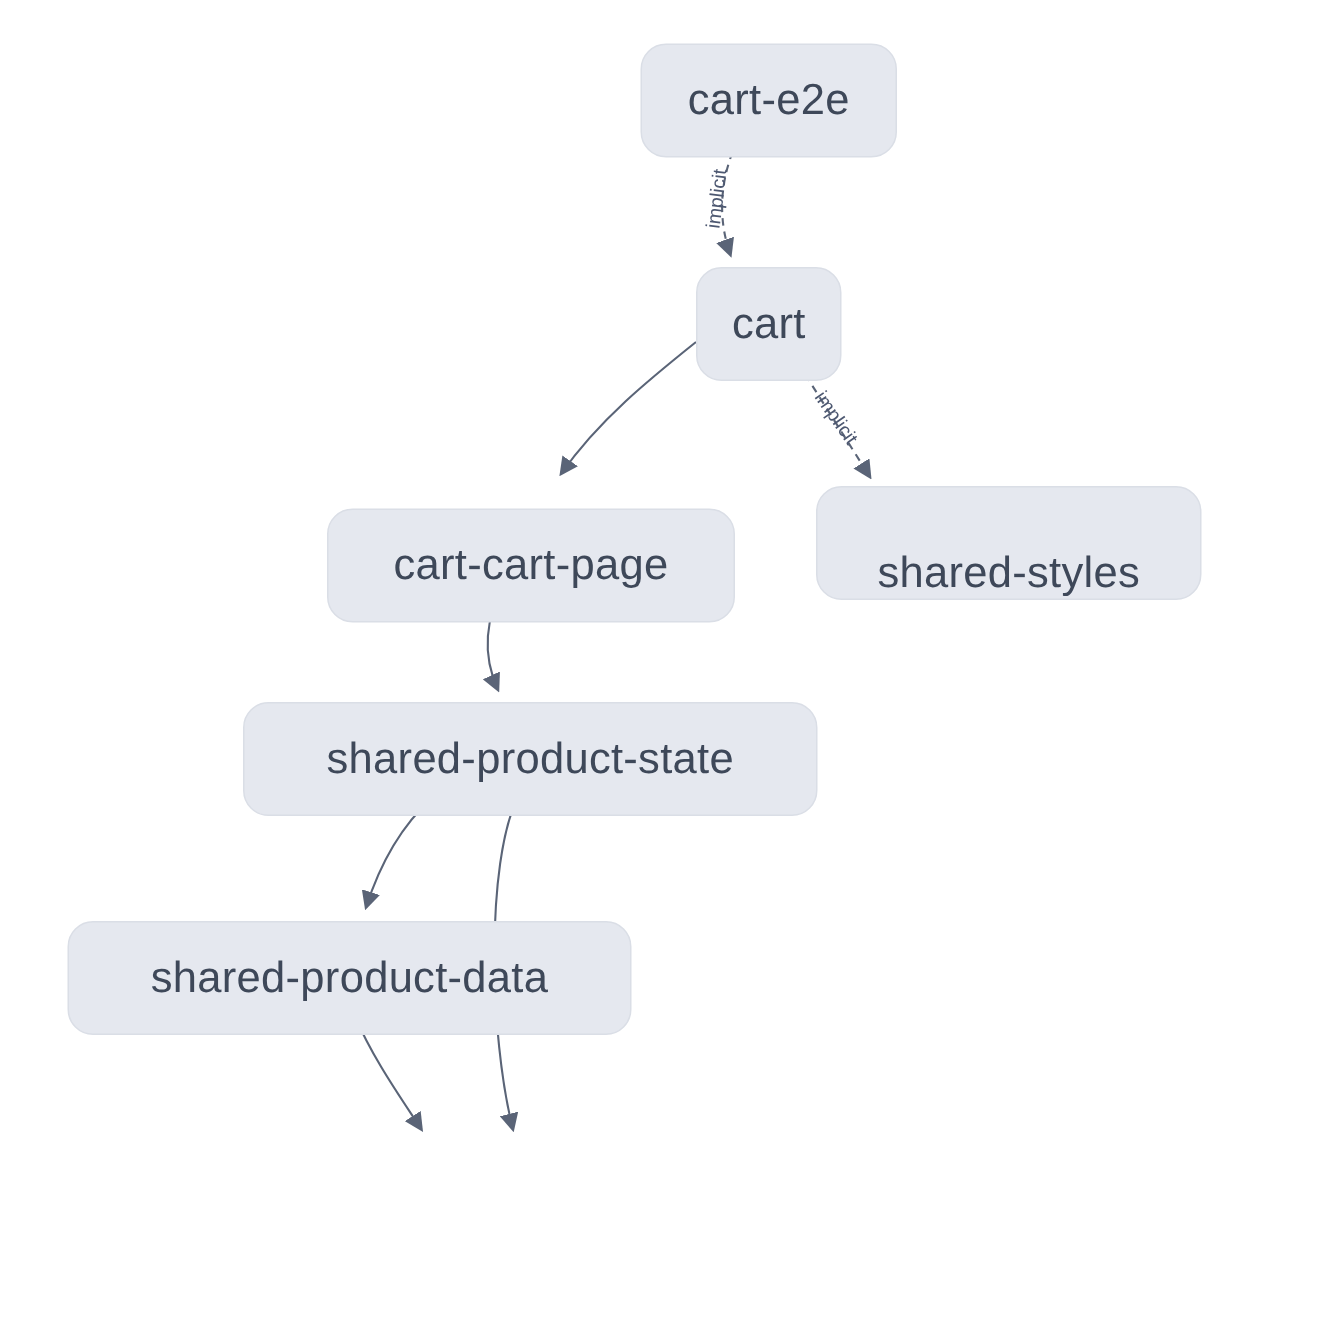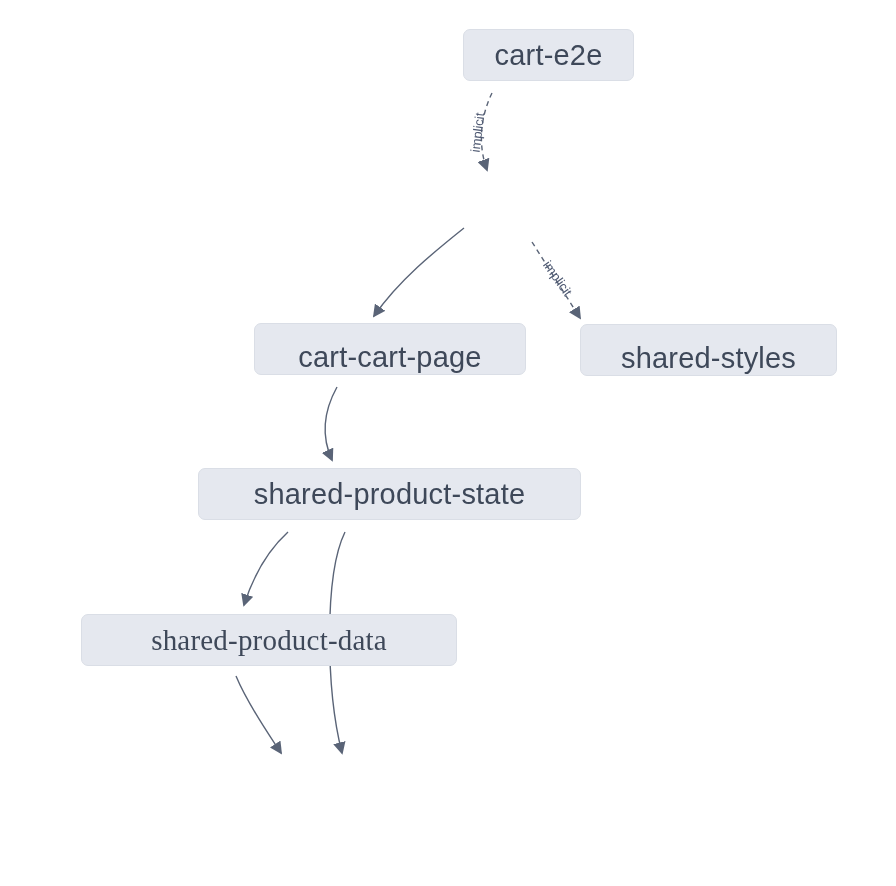--- a/index.html
+++ b/index.html
@@ -34,31 +34,30 @@
     font-family: "Liberation Sans", sans-serif;
     font-size: 13px;
     fill: var(--edge-label, #4d5871);
   }
   .node {
     position: absolute;
     z-index: 2;
     display: flex;
     align-items: center;
     justify-content: center;
-    height: 52px;
+    height: 76px;
     background: var(--node-fill, #e5e8ef);
     border: 1px solid var(--node-border, #dadee6);
-    border-radius: 7px;
+    border-radius: 17px;
     box-sizing: border-box;
     color: var(--node-text, #3e4859);
     font-size: 29px;
     letter-spacing: 0.2px;
     white-space: nowrap;
     cursor: pointer;
-    margin-left: 36px;
   }
 </style>
 </head>
 <body>
 
 <div class="canvas">
 
   <svg class="edges-layer" width="896" height="886" viewBox="0 0 896 886">
     <defs>
       <marker id="arrow" viewBox="0 0 10 10" refX="8.5" refY="5" markerWidth="9" markerHeight="9" orient="auto-start-reverse">
@@ -80,31 +79,34 @@
 
     <path class="edge" d="M 345 532 C 324 575 326 690 342 753" marker-end="url(#arrow)"></path>
 
     <path class="edge" d="M 236 676 C 248 705 268 733 281 753" marker-end="url(#arrow)"></path>
   </svg>
 
   <div class="node" style="left:427px; top:29px;  width:171px;">
     <span>cart-e2e</span>
   </div>
 
+  <div class="node" style="left:464px; top:178px; width:97px;">
+    <span>cart</span>
+  </div>
 
-  <div class="node" style="left:218px; top:323px; width:272px;align-items:flex-end;">
+  <div class="node" style="left:218px; top:339px; width:272px;">
     <span>cart-cart-page</span>
   </div>
 
   <div class="node" style="left:544px; top:324px; width:257px;align-items:flex-end;">
     <span>shared-styles</span>
   </div>
 
   <div class="node" style="left:162px; top:468px; width:383px;">
     <span>shared-product-state</span>
   </div>
 
-  <div class="node" style="left:45px;  top:614px; width:376px;font-family:Liberation Serif, serif;">
+  <div class="node" style="left:45px;  top:614px; width:376px;">
     <span>shared-product-data</span>
   </div>
 
 
 </div>
 
 </body></html>

